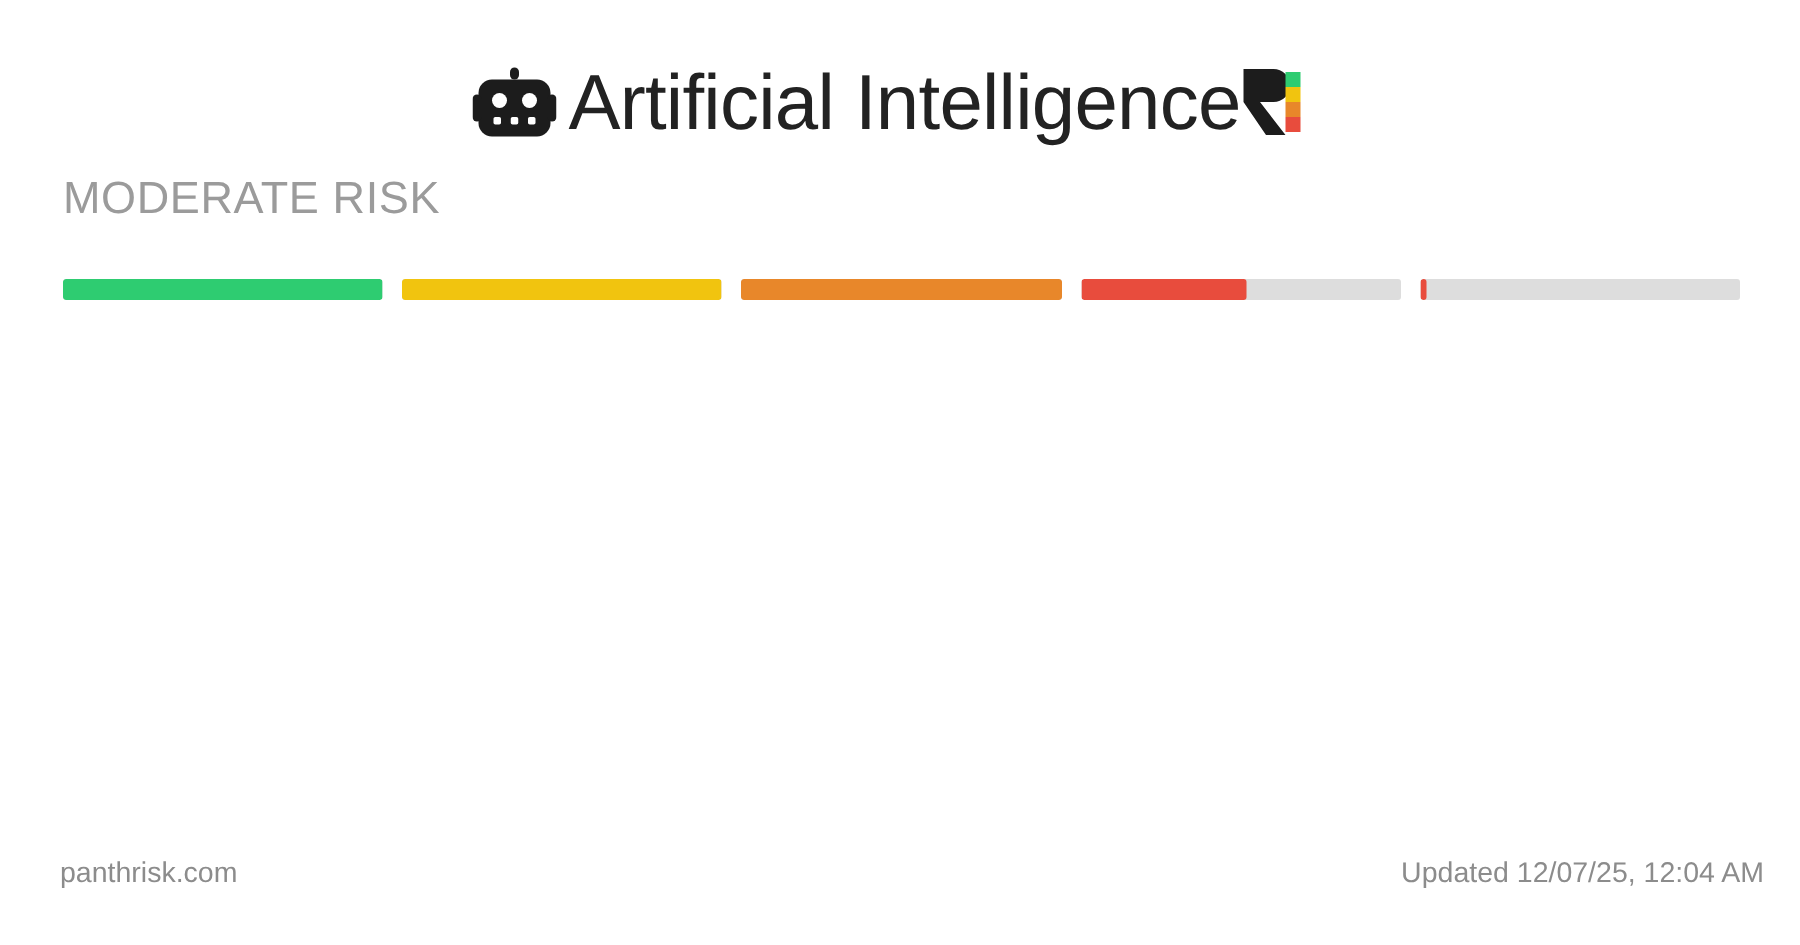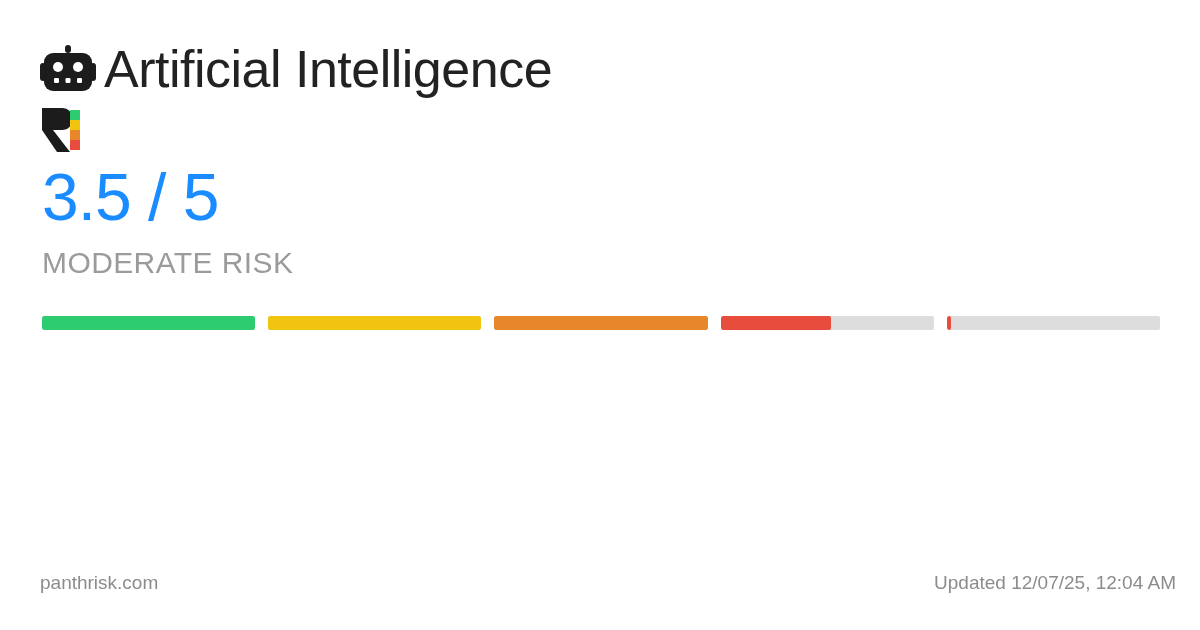--- a/index.html
+++ b/index.html
@@ -9,21 +9,21 @@
     font-family:"Liberation Sans", sans-serif;
     overflow:hidden;
     position:relative;
   }
   .page {
     position:absolute; inset:0;
     padding:38px 40px 0 40px;
     box-sizing:border-box;
   }
   .header-row {
-    display:flex; align-items:flex-start; justify-content:center;flex-direction:column;
+    display:flex; align-items:flex-start; justify-content:center;
   }
   .title-block { display:flex; align-items:center; gap:8px; }
   .robot-icon { width:56px; height:56px; display:block; flex:0 0 auto; margin-top:6px; }
   .title {
     font-size:52px; font-weight:400; color:#222222; line-height:1.05;
     letter-spacing:-0.5px; white-space:nowrap;
   }
   .brand-logo { width:44px; height:48px; display:block; margin-top:6px; margin-right:14px; }
   .score {
     font-size:66px; color:#1a8cff; line-height:1.0;
@@ -83,21 +83,20 @@
         <rect x="30" y="24" width="10" height="10" fill="#e8872a"></rect>
         <rect x="30" y="34" width="10" height="10" fill="#e84c3d"></rect>
         <path d="M22 2 L44 2 L22 48 Z" fill="#ffffff" opacity="0"></path>
         <path d="M30 4 L44 4 L44 44 L30 44 Z" fill="none"></path>
         <path d="M24 0 L44 0 L44 48 L30 48 Z" fill="#ffffff" opacity="0"></path>
         <path d="M28 0 L44 0 L30 48 L16 48 Z" fill="#ffffff" opacity="0"></path>
       </svg>
     </span>
   </div>
 
-  <div class="score">3.5 / 5</div>
   <div class="risk-label">MODERATE RISK</div>
 
   <div class="bars">
     <div class="bar-slot">
       <div class="bar-fill" style="background:#2ecc71;width:100%"></div>
     </div>
     <div class="bar-slot">
       <div class="bar-fill" style="background:#f1c40f;width:100%"></div>
     </div>
     <div class="bar-slot">

